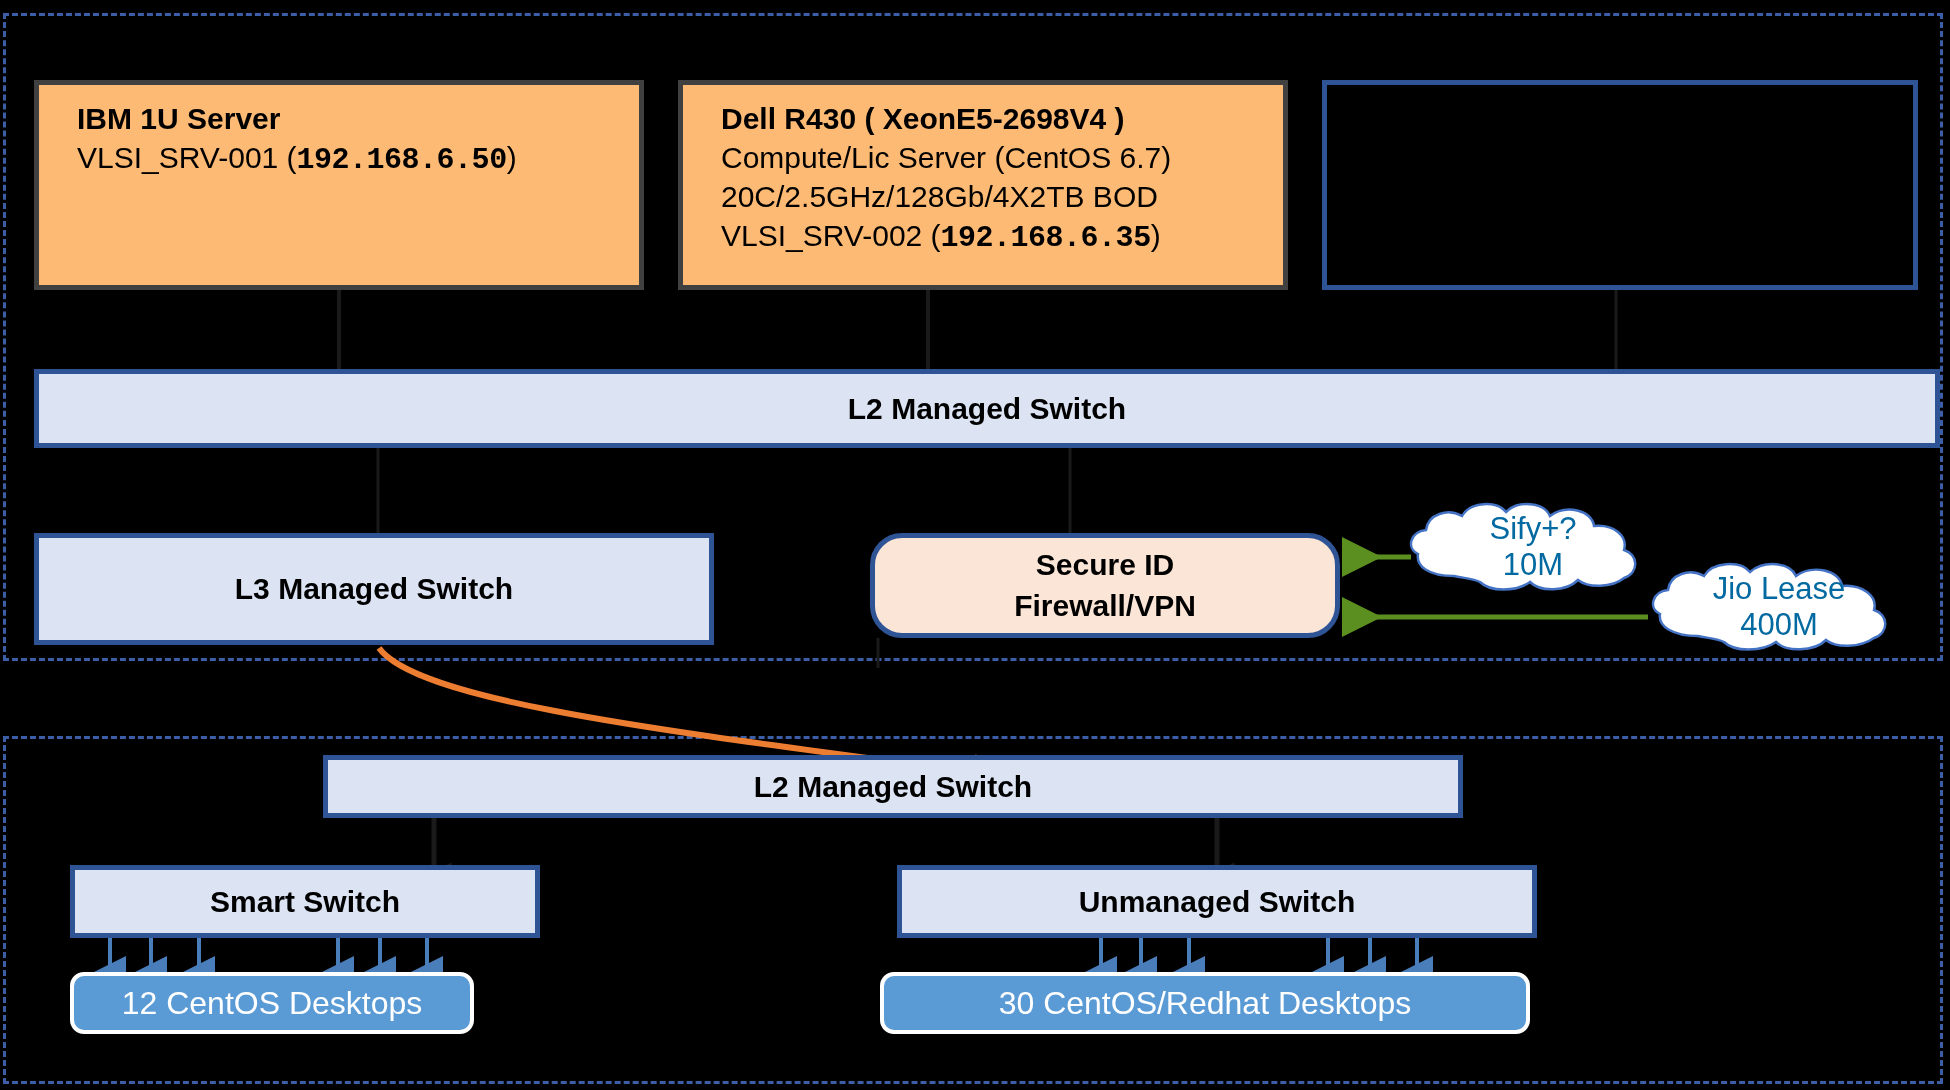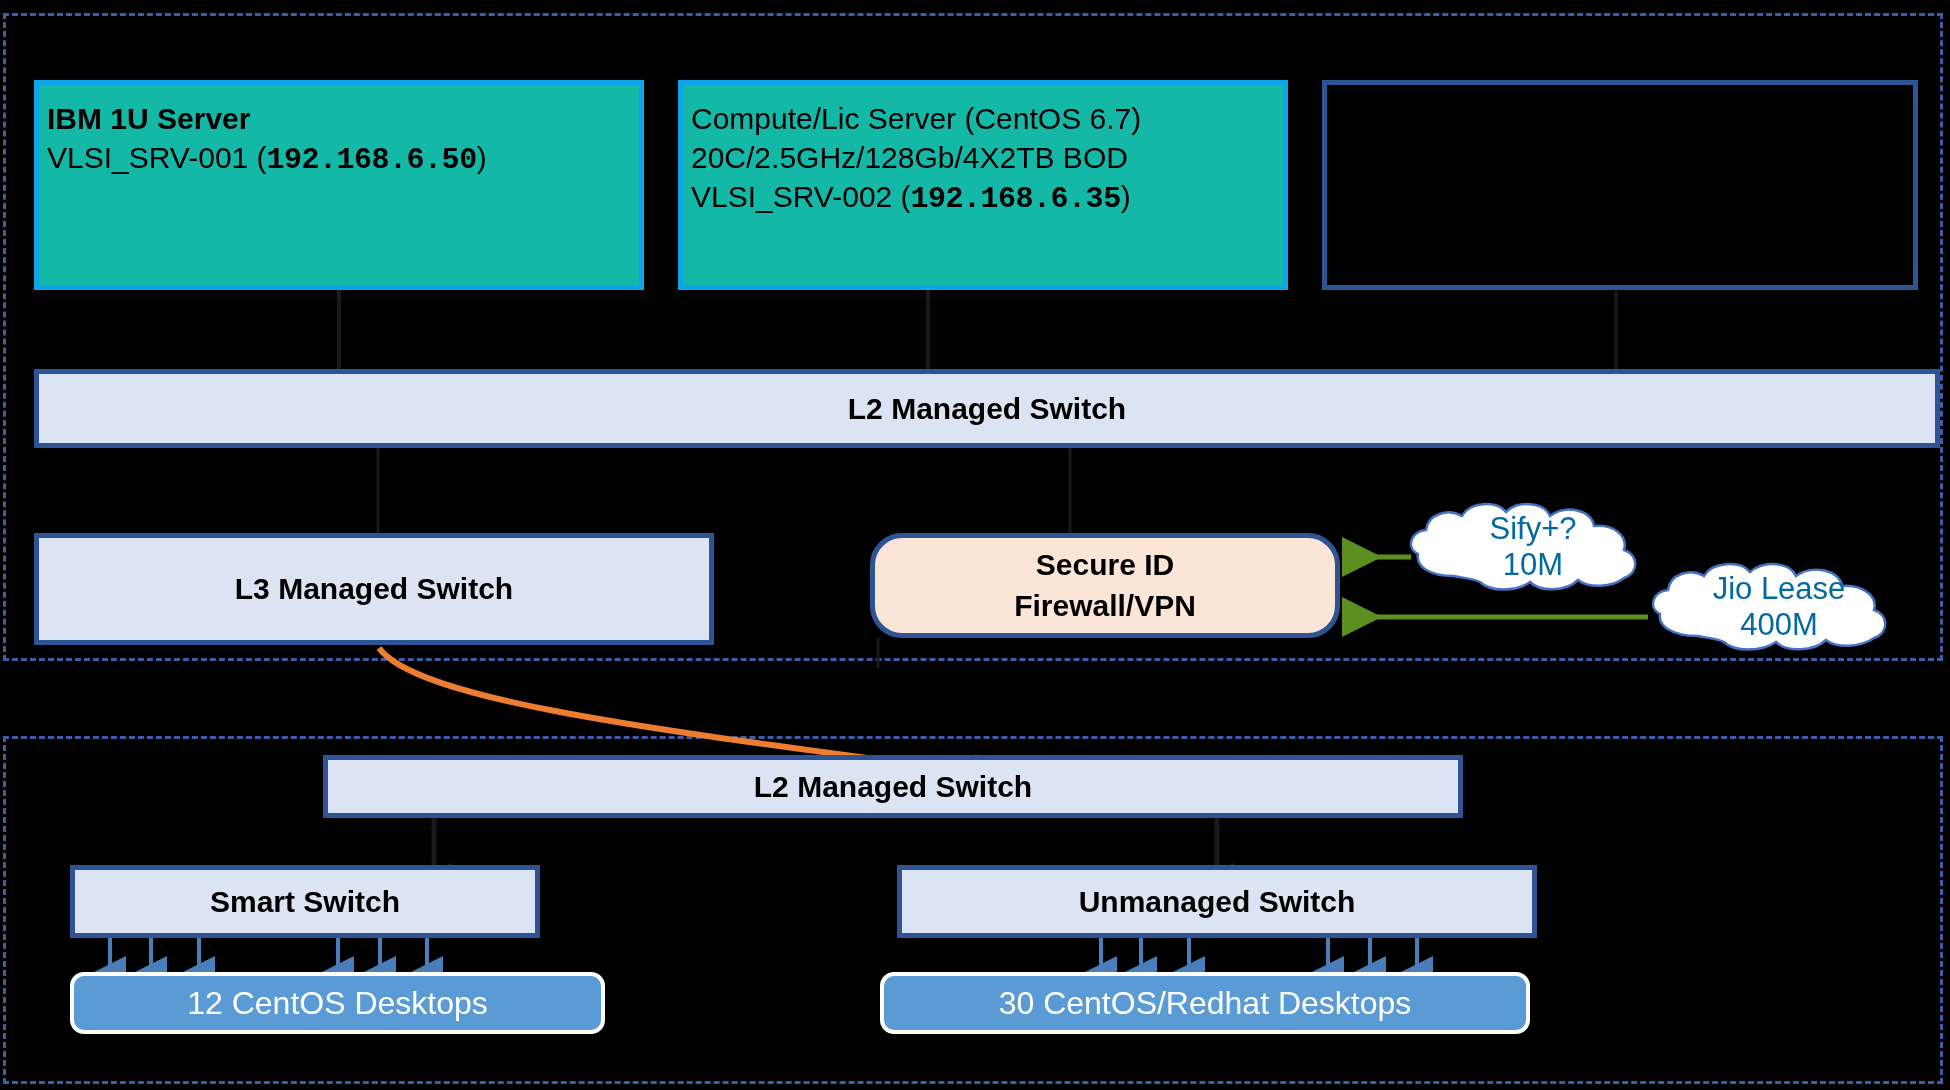--- a/index.html
+++ b/index.html
@@ -30,24 +30,24 @@
     box-sizing: border-box;
     display: flex;
     align-items: center;
     justify-content: center;
     text-align: center;
     color: #000000;
   }
 
   
   .server-card {
-    background: #14b8a6;
-    border: 5px solid #0ea5e9;
+    background: #fdba74;
+    border: 5px solid #404040;
     display: block;
-    padding: 14px 8px;
+    padding: 14px 38px;
   }
   .server-card .ln {
     font-size: 30px;
     line-height: 1.30;
     white-space: nowrap;
     text-align: left;
     color: #000000;
   }
   .server-card .ln.hdr {
     font-weight: bold;
@@ -182,20 +182,21 @@
       <line x1="1417" y1="938" x2="1417" y2="972" stroke="#4a7ebb" stroke-width="4" marker-end="url(#ar-blue)"></line>
     </g>
   </svg>
 
   <div class="node server-card" style="left:34px; top:80px; width:610px; height:210px;">
     <div class="ln hdr">IBM 1U Server</div>
     <div class="ln"><span>VLSI_SRV-001 (</span><span class="mono">192.168.6.50</span><span>)</span></div>
   </div>
 
   <div class="node server-card" style="left:678px; top:80px; width:610px; height:210px;">
+    <div class="ln hdr">Dell R430 ( XeonE5-2698V4 )</div>
     <div class="ln">Compute/Lic Server (CentOS 6.7)</div>
     <div class="ln">20C/2.5GHz/128Gb/4X2TB BOD</div>
     <div class="ln"><span>VLSI_SRV-002 (</span><span class="mono">192.168.6.35</span><span>)</span></div>
   </div>
 
   <div class="node empty-box" style="left:1322px; top:80px; width:596px; height:210px;">
     <span></span>
   </div>
 
   <div class="node switch" style="left:34px; top:369px; width:1906px; height:79px;">
@@ -242,21 +243,21 @@
   </div>
 
   <div class="node switch" style="left:70px; top:865px; width:470px; height:73px;">
     <span>Smart Switch</span>
   </div>
 
   <div class="node switch" style="left:897px; top:865px; width:640px; height:73px;">
     <span>Unmanaged Switch</span>
   </div>
 
-  <div class="node desktops" style="left:70px; top:972px; width:535px; height:62px;">
+  <div class="node desktops" style="left:70px; top:972px; width:404px; height:62px;">
     <span>12 CentOS Desktops</span>
   </div>
 
   <div class="node desktops" style="left:880px; top:972px; width:650px; height:62px;">
     <span>30 CentOS/Redhat Desktops</span>
   </div>
 
 </div>
 
 </body></html>

